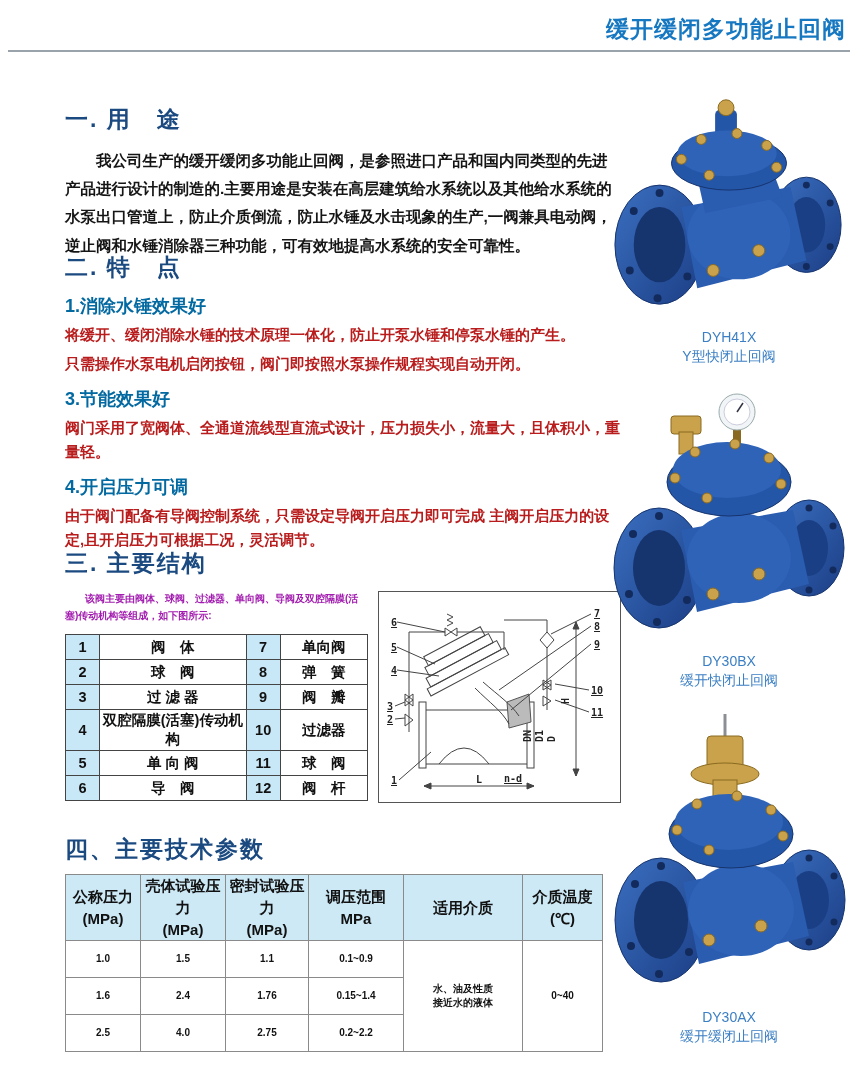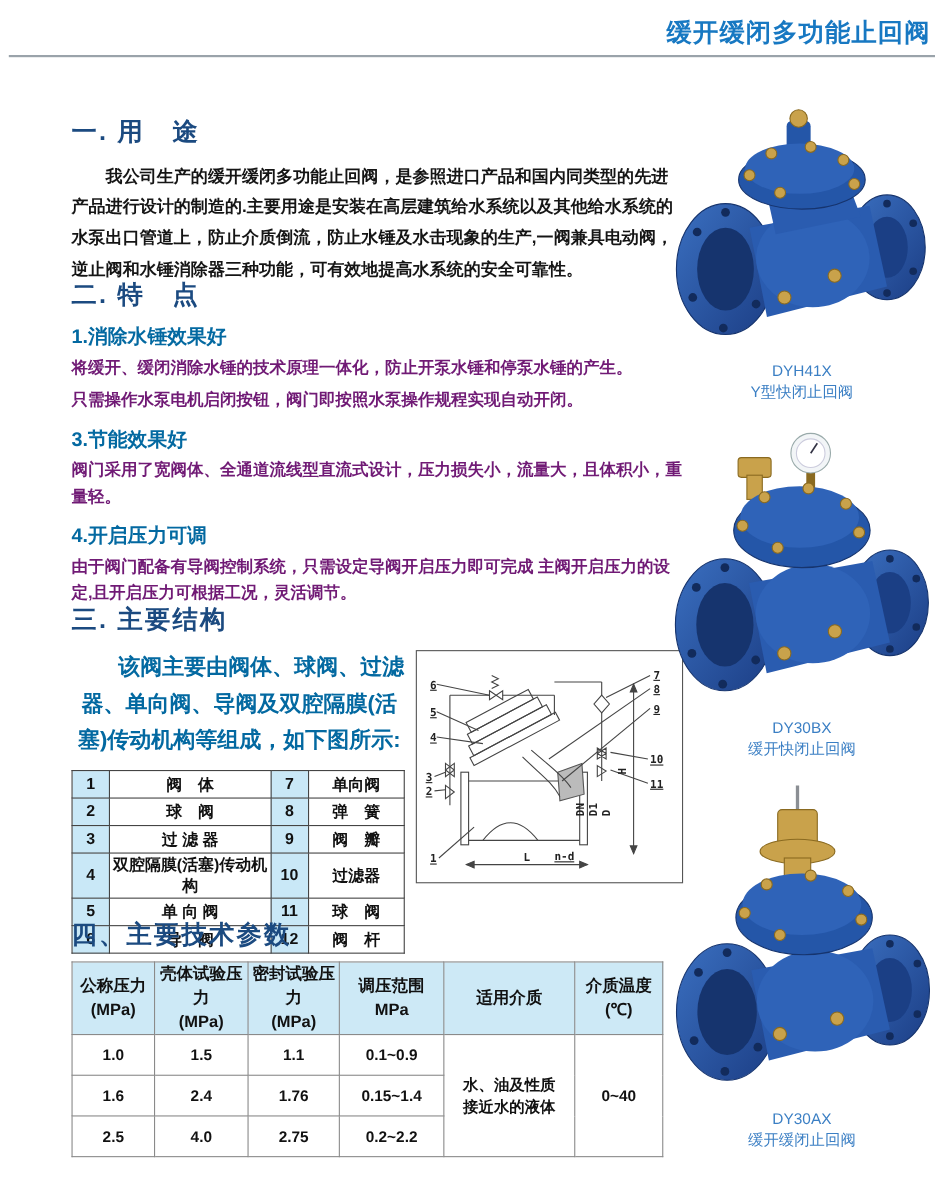--- a/index.html
+++ b/index.html
@@ -16,43 +16,43 @@
   .divider { position:absolute; top:50px; left:8px; right:8px; height:2px; background:#9aa3aa; }
 
   
   .sec { position:absolute; left:28px; width:556px;margin-left:37px; }
   .sec-heading { color:#1b4a80; font-weight:bold; font-size:23px; letter-spacing:2px; }
   #sec-usage { top:104px; }
   #sec-usage .body { margin-top:12px; font-size:15.5px; line-height:1.82; font-weight:bold; text-indent:2em; color:#151515; }
 
   #sec-features { top:252px; }
   .feat-title { font-size:18px; font-weight:bold; color:#0369a1; margin-top:11px; }
-  .feat-desc { font-size:15px; font-weight:bold; color:#701a75; margin-top:5px; line-height:1.6; }
+  .feat-desc { font-size:15px; font-weight:bold; color:#b91c1c; margin-top:5px; line-height:1.6; }
 
   #sec-structure { top:548px; }
   .structure-row { display:flex; gap:8px; margin-top:12px; align-items:flex-start; }
   .structure-left { width:305px; }
-  .structure-intro { font-size:20px; font-weight:bold; line-height:1.65; text-indent:2em; color:#0369a1;text-align:center; }
+  .structure-intro { font-size:10px; font-weight:bold; line-height:1.65; text-indent:2em; color:#a21caf; }
   table.parts { border-collapse:collapse; margin-top:10px; width:303px; }
   table.parts td {
     border:1px solid #444; font-size:14.5px; font-weight:bold; color:#111;
     height:25px; text-align:center; padding:1px 2px; background:#fff;
   }
   table.parts td.no { background:#c9e8f7; width:34px; }
   table.parts td.n1 { width:146px; }
   table.parts td.n2 { width:87px; }
 
   .diagram-box { width:243px; height:212px; border:1px solid #555; background:#fff; }
   .diagram-box svg text { font-family:"DejaVu Sans Mono", monospace; font-size:10px; fill:#222; font-weight:bold; }
 
   #sec-params { top:834px; }
   table.tech { border-collapse:collapse; margin-top:9px; }
   table.tech th, table.tech td { border:1px solid #8a8a8a; text-align:center; vertical-align:middle; }
   table.tech th { background:#cde9f6; font-size:15px; font-weight:bold; height:64px; line-height:1.45; color:#111; }
-  table.tech td { font-size:14px; font-weight:bold; height:37px; color:#111; background:#fff; line-height:1.45; }
+  table.tech td { font-size:10px; font-weight:bold; height:37px; color:#111; background:#fff; line-height:1.45; }
 
   
   .product { position:absolute; left:604px; width:250px; }
   #product-1 { top:76px; }
   #product-2 { top:386px; }
   #product-3 { top:712px; }
   .product .img { display:block; margin:0 auto; }
   .product .caption { margin-top:4px; text-align:center; color:#3b7fc4; font-weight:normal; font-size:14px; line-height:1.35; }
 
   .schem { stroke:#444; stroke-width:1; fill:none; }

